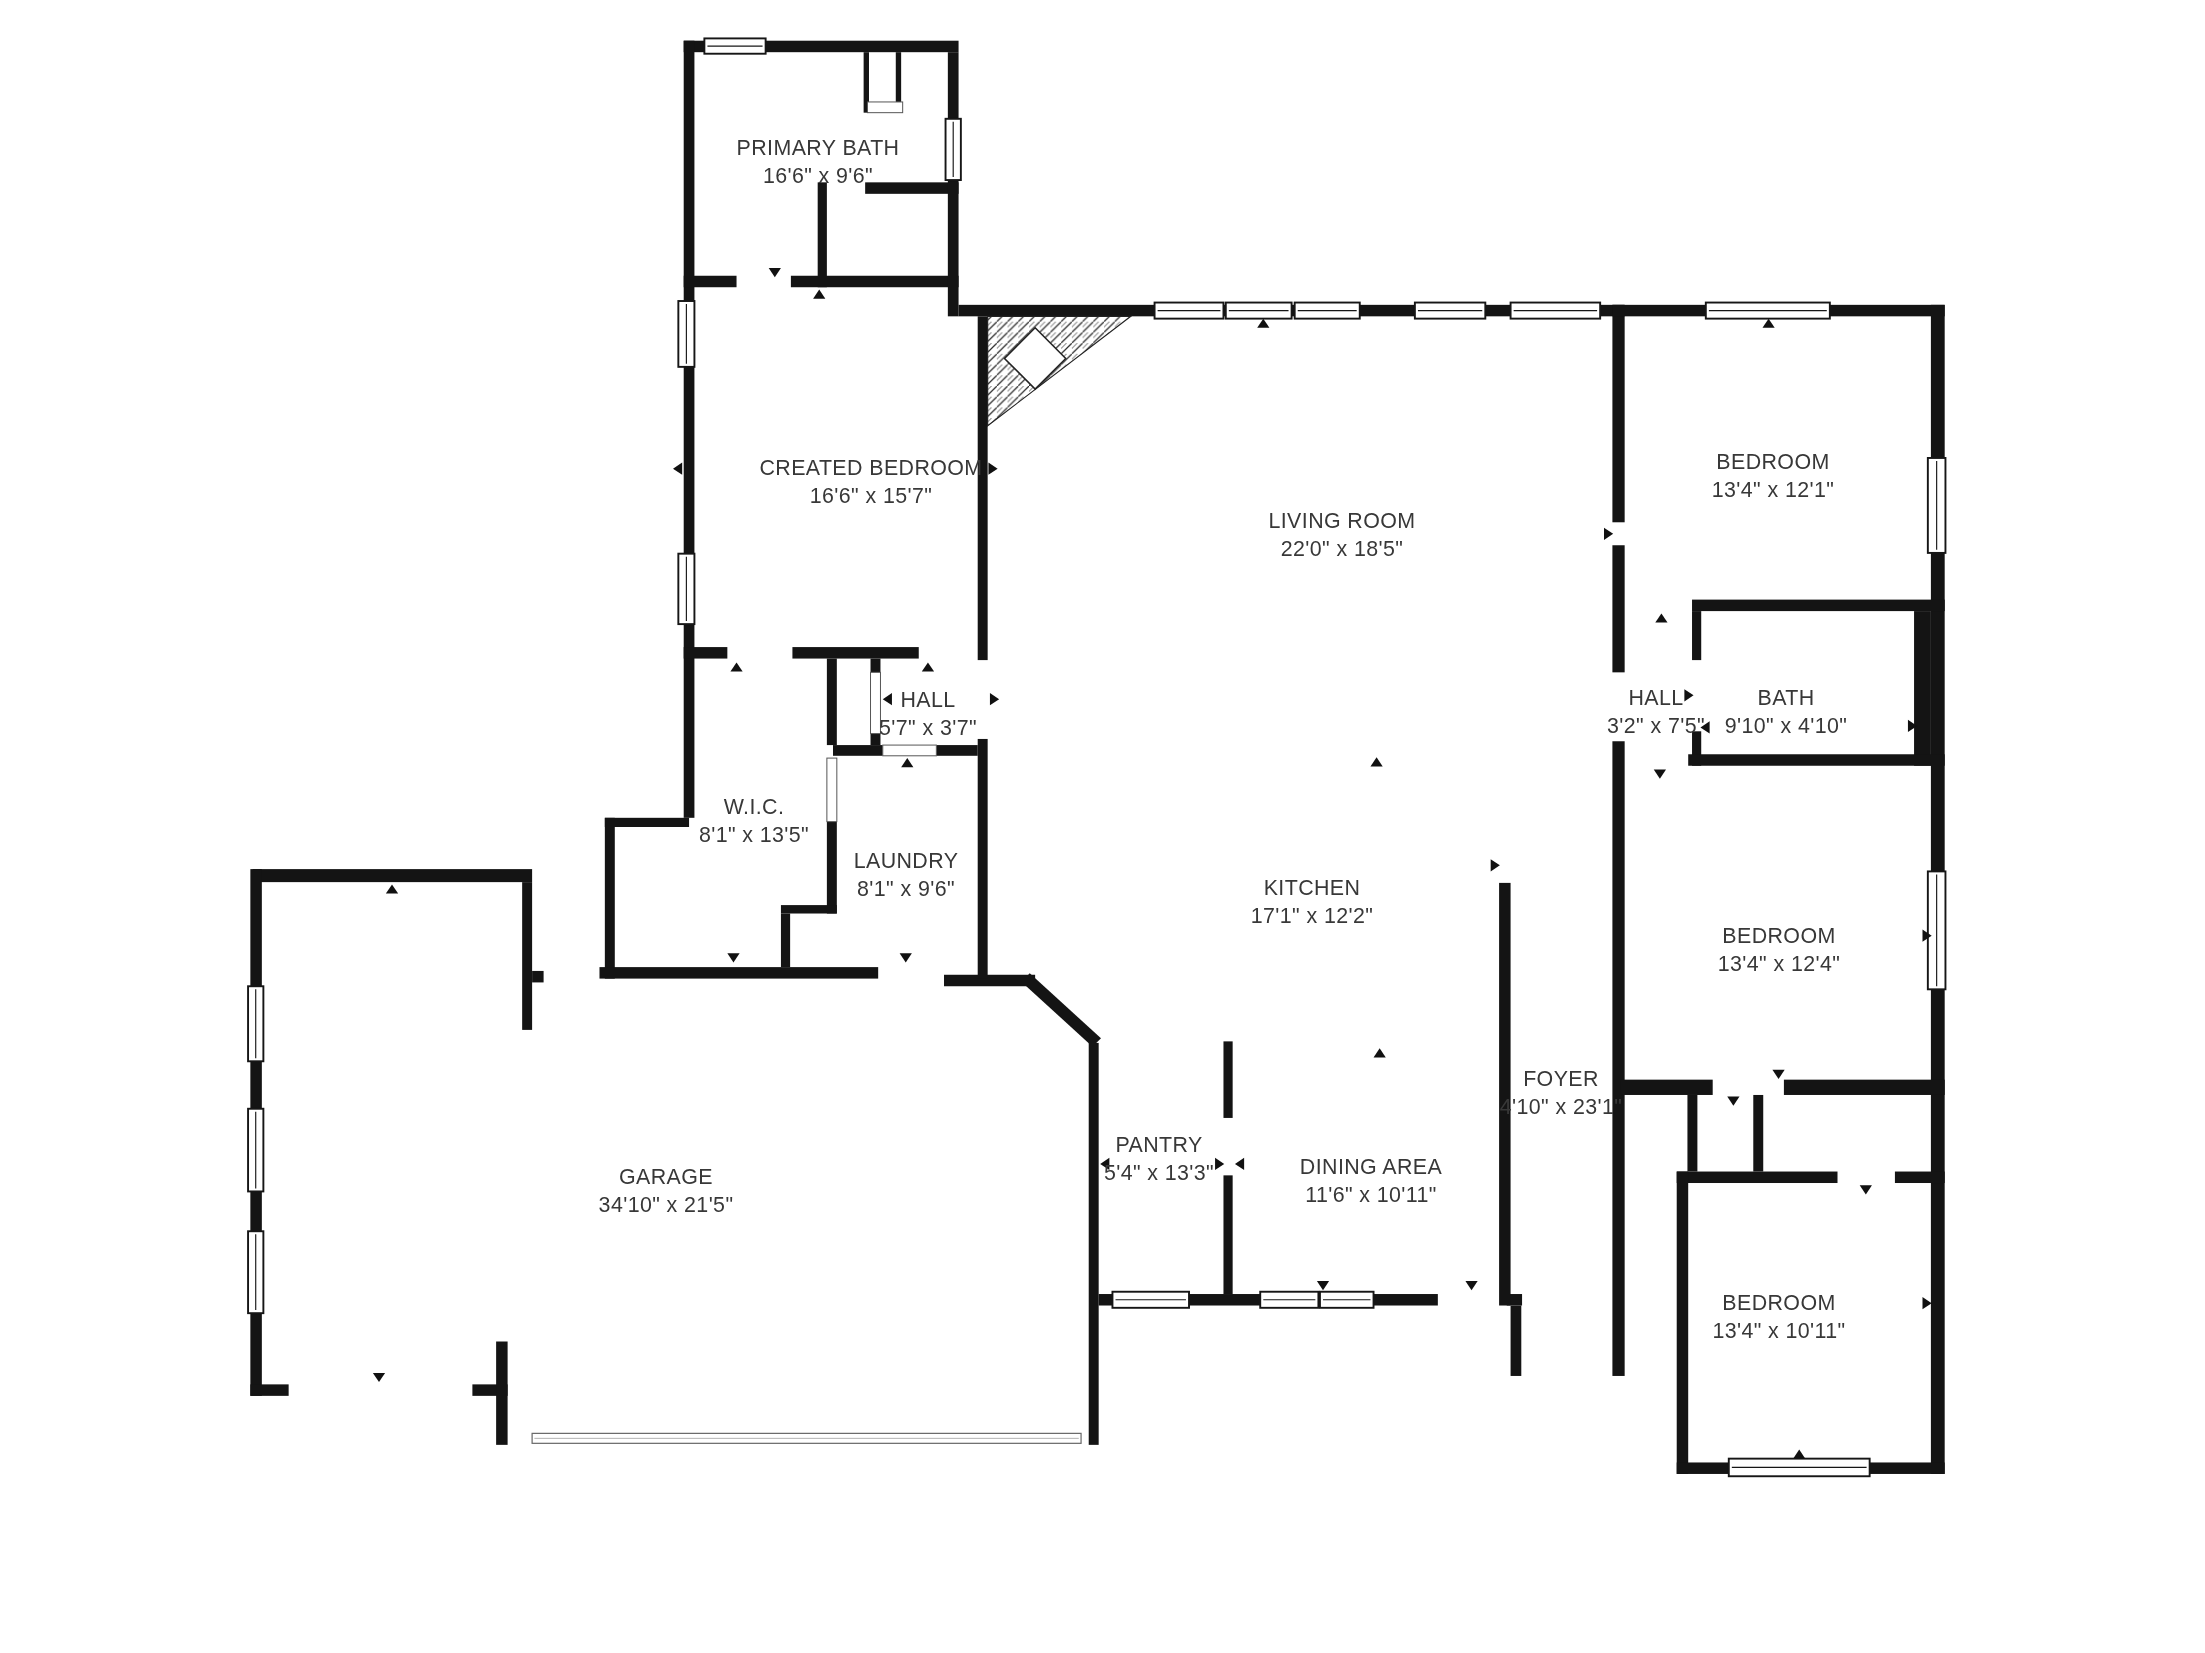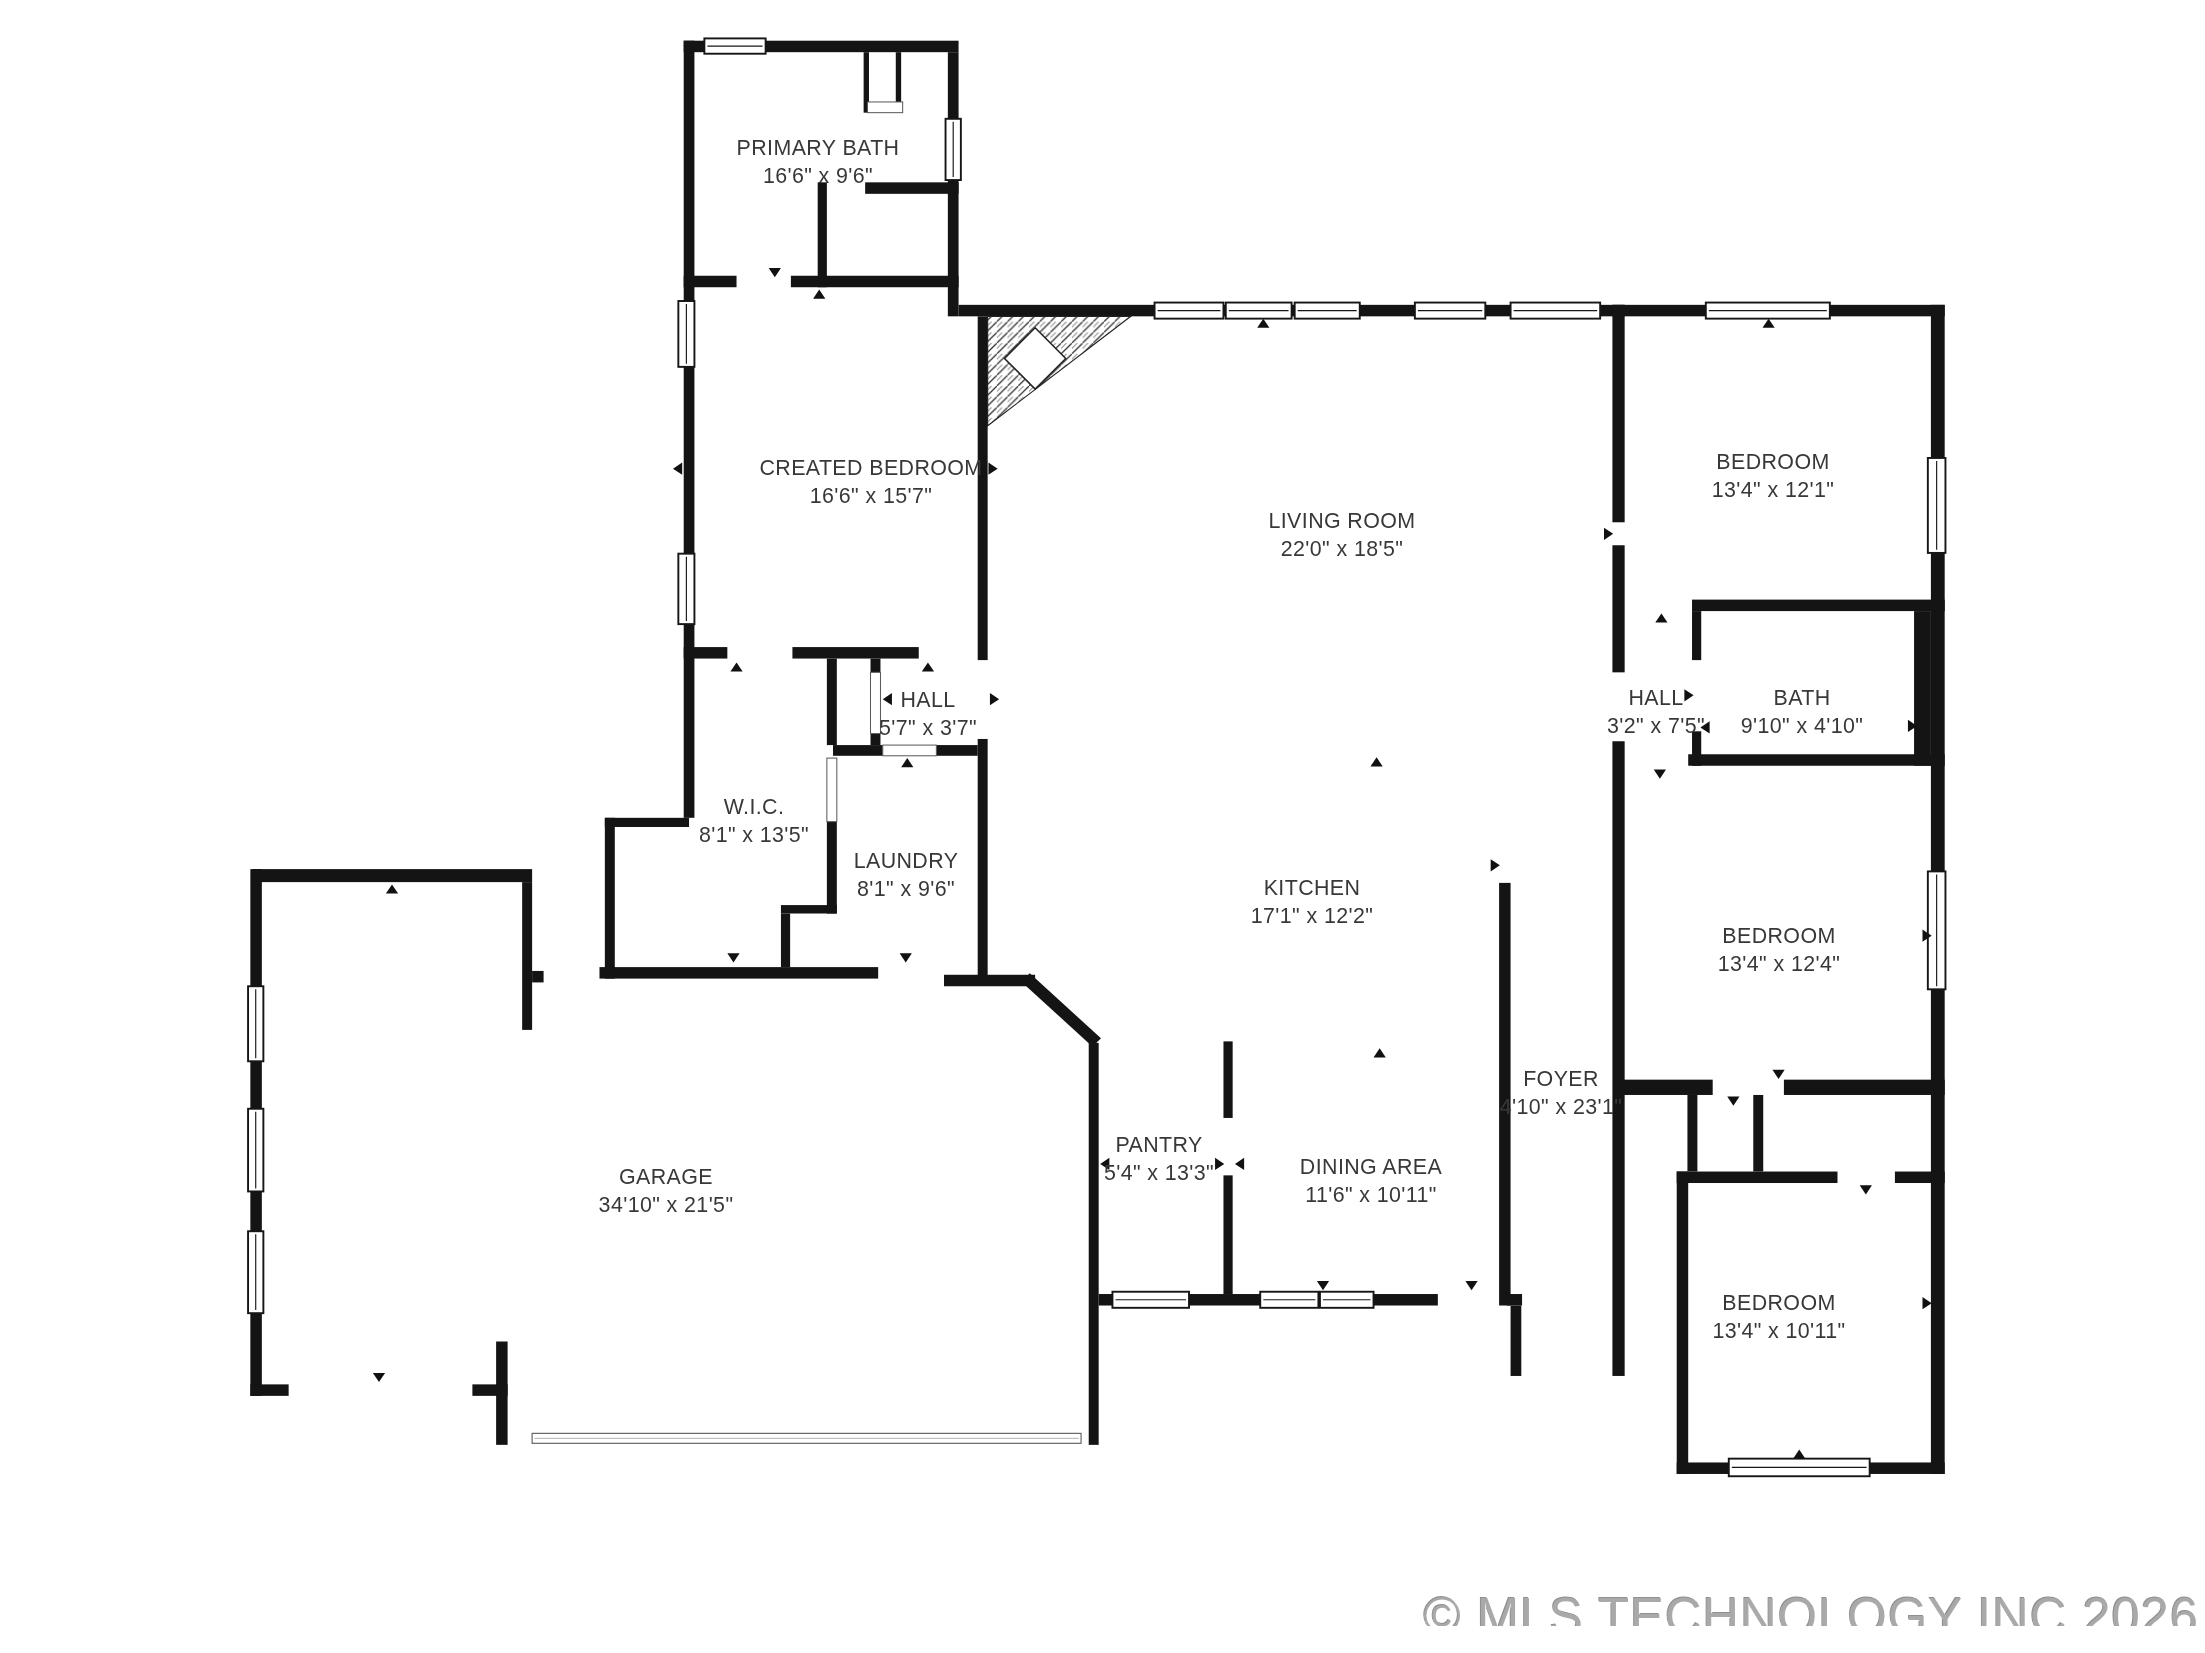--- a/index.html
+++ b/index.html
@@ -168,28 +168,27 @@
       <polygon points="2350,1893 2342,1905 2358,1905" fill="#111"></polygon>
       <polygon points="2264,1444 2256,1432 2272,1432" fill="#111"></polygon>
     </svg>
 
   <div class="labels">
     <div class="room-label" style="left:818px;top:162px;"><span>PRIMARY BATH</span><span class="dims">16'6" x 9'6"</span></div>
     <div class="room-label" style="left:871px;top:482px;"><span>CREATED BEDROOM</span><span class="dims">16'6" x 15'7"</span></div>
     <div class="room-label" style="left:1342px;top:535px;"><span>LIVING ROOM</span><span class="dims">22'0" x 18'5"</span></div>
     <div class="room-label" style="left:1773px;top:476px;"><span>BEDROOM</span><span class="dims">13'4" x 12'1"</span></div>
     <div class="room-label" style="left:1656px;top:712px;"><span>HALL</span><span class="dims">3'2" x 7'5"</span></div>
-    <div class="room-label" style="left:1786px;top:712px;margin-left:16px;"><span>BATH</span><span class="dims">9'10" x 4'10"</span></div>
+    <div class="room-label" style="left:1786px;top:712px;"><span>BATH</span><span class="dims">9'10" x 4'10"</span></div>
     <div class="room-label" style="left:928px;top:714px;"><span>HALL</span><span class="dims">5'7" x 3'7"</span></div>
     <div class="room-label" style="left:754px;top:821px;"><span>W.I.C.</span><span class="dims">8'1" x 13'5"</span></div>
     <div class="room-label" style="left:906px;top:875px;"><span>LAUNDRY</span><span class="dims">8'1" x 9'6"</span></div>
     <div class="room-label" style="left:1312px;top:902px;"><span>KITCHEN</span><span class="dims">17'1" x 12'2"</span></div>
     <div class="room-label" style="left:1779px;top:950px;"><span>BEDROOM</span><span class="dims">13'4" x 12'4"</span></div>
     <div class="room-label" style="left:1561px;top:1093px;"><span>FOYER</span><span class="dims">4'10" x 23'1"</span></div>
     <div class="room-label" style="left:1159px;top:1159px;"><span>PANTRY</span><span class="dims">5'4" x 13'3"</span></div>
     <div class="room-label" style="left:1371px;top:1181px;"><span>DINING AREA</span><span class="dims">11'6" x 10'11"</span></div>
     <div class="room-label" style="left:666px;top:1191px;"><span>GARAGE</span><span class="dims">34'10" x 21'5"</span></div>
     <div class="room-label" style="left:1779px;top:1317px;"><span>BEDROOM</span><span class="dims">13'4" x 10'11"</span></div>
   </div>
 
-  <div class="watermark">© MLS TECHNOLOGY INC 2026</div>
 </div>
 
 
 </body></html>

